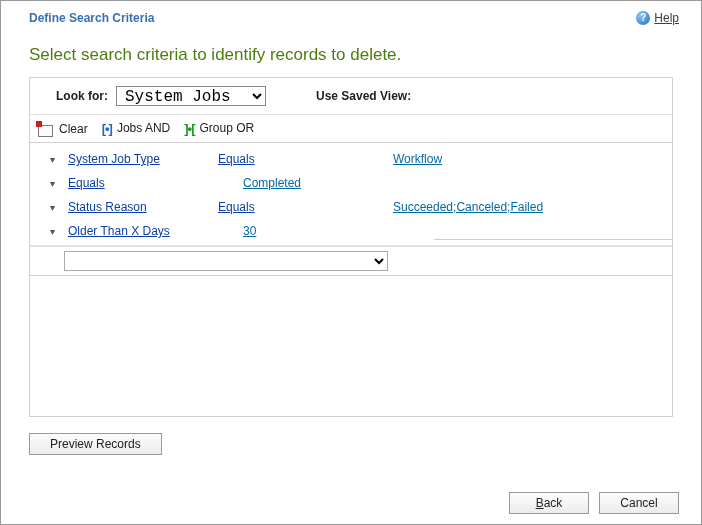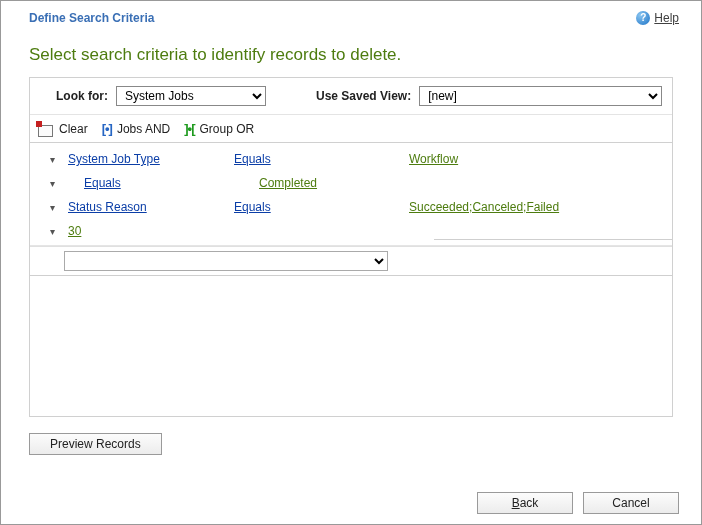--- a/index.html
+++ b/index.html
@@ -59,37 +59,37 @@
       gap: 6px;
       border-bottom: 1px solid #e4e4e4;
     }
     .lbl {
       font-weight: 600;
       color: #222;
       margin-right: 2px;
       padding-left: 16px;
     }
     select.inline {
-      font-family: Liberation Sans, sans-serif;
-      font-size: 12px;
+      font-family: Liberation Mono, monospace;
+      font-size: 16px;
       height: 20px;
       border: 1px solid #888;
       background: #fff;
       padding: 0 4px;
     }
     .toolbar {
       display: flex;
       align-items: center;
       padding: 6px 8px;
       gap: 14px;
       border-bottom: 1px solid #d0d0d0;
     }
     .tbtn {
       display: flex;
-      align-items: flex-end;
+      align-items: flex-start;
       gap: 5px;
       cursor: pointer;
     }
     .tbtn span.text { color: #222; }
     .icon-clear {
       position: relative;
       width: 16px; height: 14px;
     }
     .icon-clear::before {
       content: '';
@@ -135,24 +135,23 @@
       width: 150px;
       color: #0b3ea7;
       text-decoration: underline;
       cursor: pointer;
     }
     .row .op {
       width: 175px;
       color: #0b3ea7;
       text-decoration: underline;
       cursor: pointer;
-      margin-left: 16px;
     }
     .row .val {
-      color: #4d7c0f;
+      color: #0369a1;
       text-decoration: underline;
       cursor: pointer;
     }
     .row .lastborder {
       position: absolute;
       right: 0;
       top: 20px;
       width: 238px;
       border-top: 1px solid #cfcfcf;
     }
@@ -187,21 +186,21 @@
       color: #222;
     }
     .footer {
       position: absolute;
       bottom: 10px;
       right: 22px;
       display: flex;
       gap: 10px;
     }
     .footer .btn {
-      width: 96px;
+      width: 80px;
       text-align: center;
     }
     .ul { text-decoration: underline; }
     .gridhr {
       border-top: 1px solid #e5e5e5;
       margin-top: 2px;
     }
   </style>
 </head>
 <body>
@@ -217,23 +216,20 @@
 <div class="subtext">Select search criteria to identify records to delete.</div>
 
 <div class="panel">
   <div class="panel-top">
     <span class="lbl">Look for:</span>
     <select class="inline" style="width:150px">
       <option>System Jobs</option>
     </select>
     <span style="width:22px"></span>
     <span class="lbl">Use Saved View:</span>
-    <select class="inline" style="flex:1">
-      <option>[new]</option>
-    </select>
   </div>
 
   <div class="toolbar">
     <div class="tbtn">
       <span class="icon-clear"></span>
       <span class="text">Clear</span>
     </div>
     <div class="tbtn and">
       <span class="icon-group">[•]</span>
       <span class="text">Jobs AND</span>
@@ -257,20 +253,21 @@
       <span class="val">Completed</span>
     </div>
     <div class="row">
       <span class="arrow">▾</span>
       <span class="fld">Status Reason</span>
       <span class="op">Equals</span>
       <span class="val">Succeeded;Canceled;Failed</span>
     </div>
     <div class="row">
       <span class="arrow">▾</span>
+      <span class="op">Older Than X Days</span>
       <span class="val">30</span>
       <span class="lastborder"></span>
     </div>
     <div class="gridhr"></div>
     <div class="selectrow">
       <select>
         <option></option>
       </select>
     </div>
   </div>

